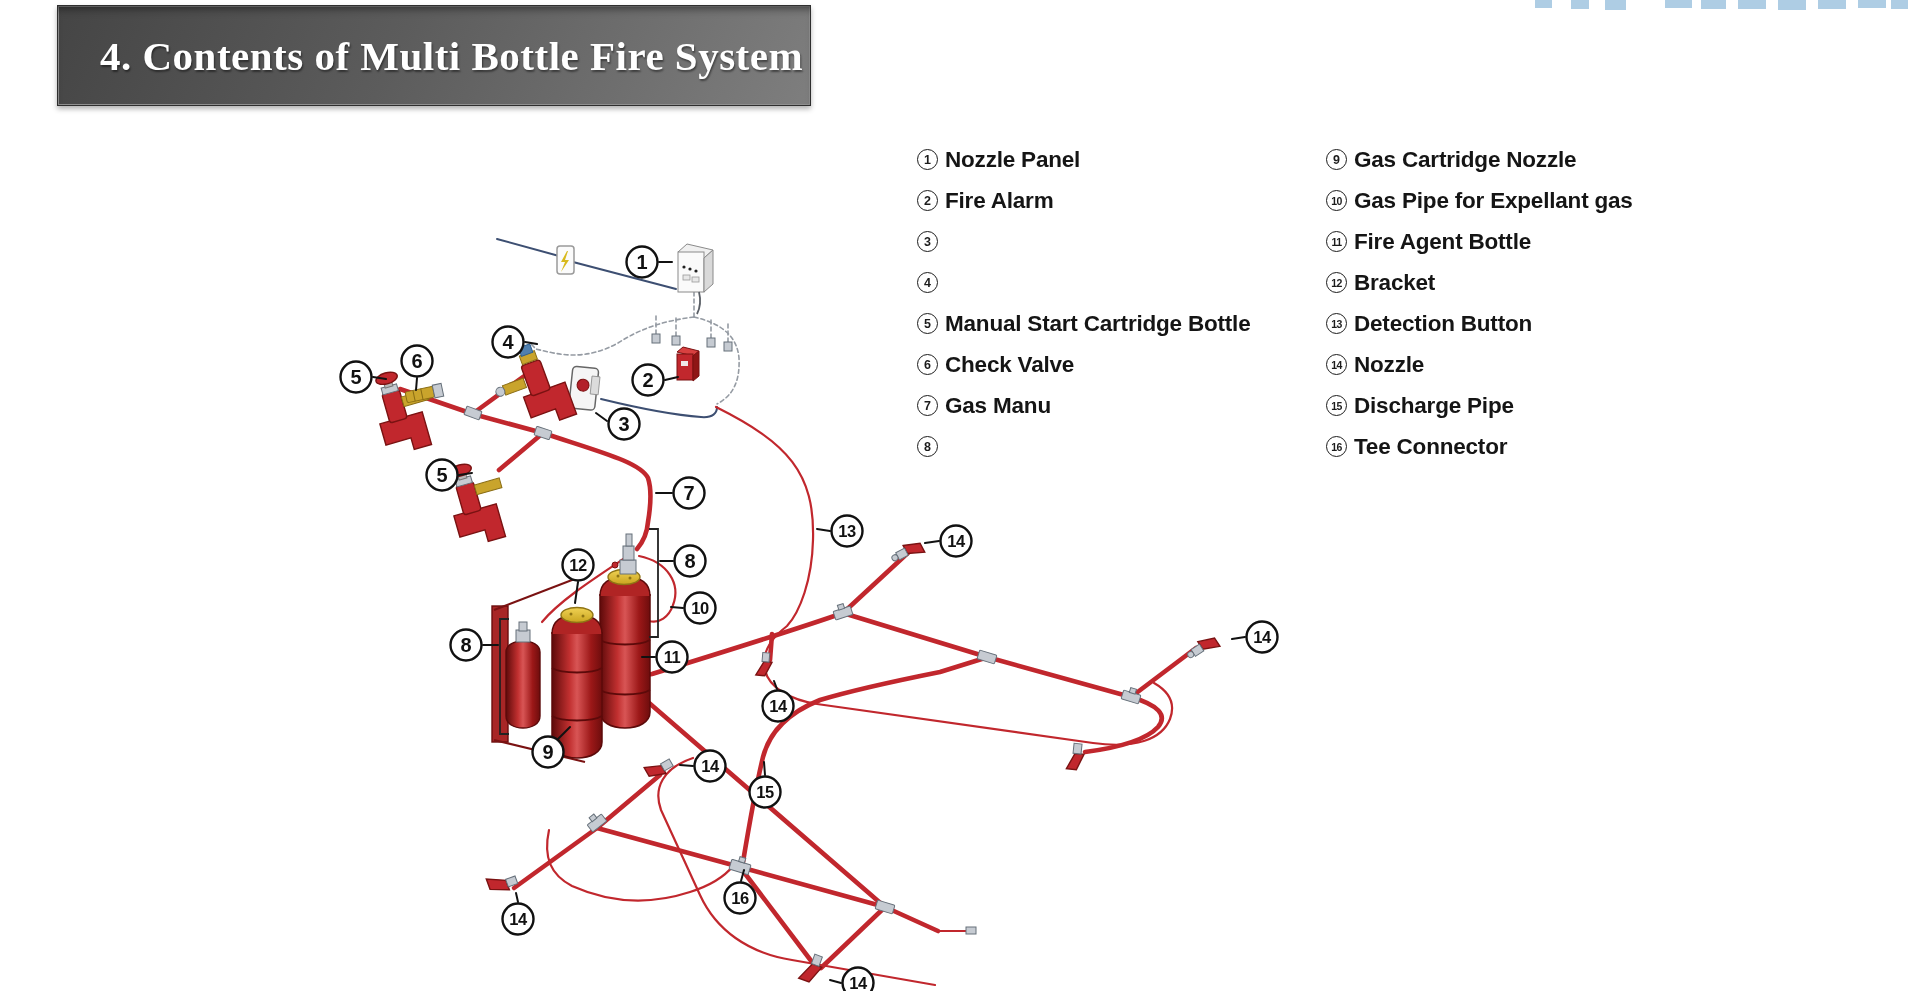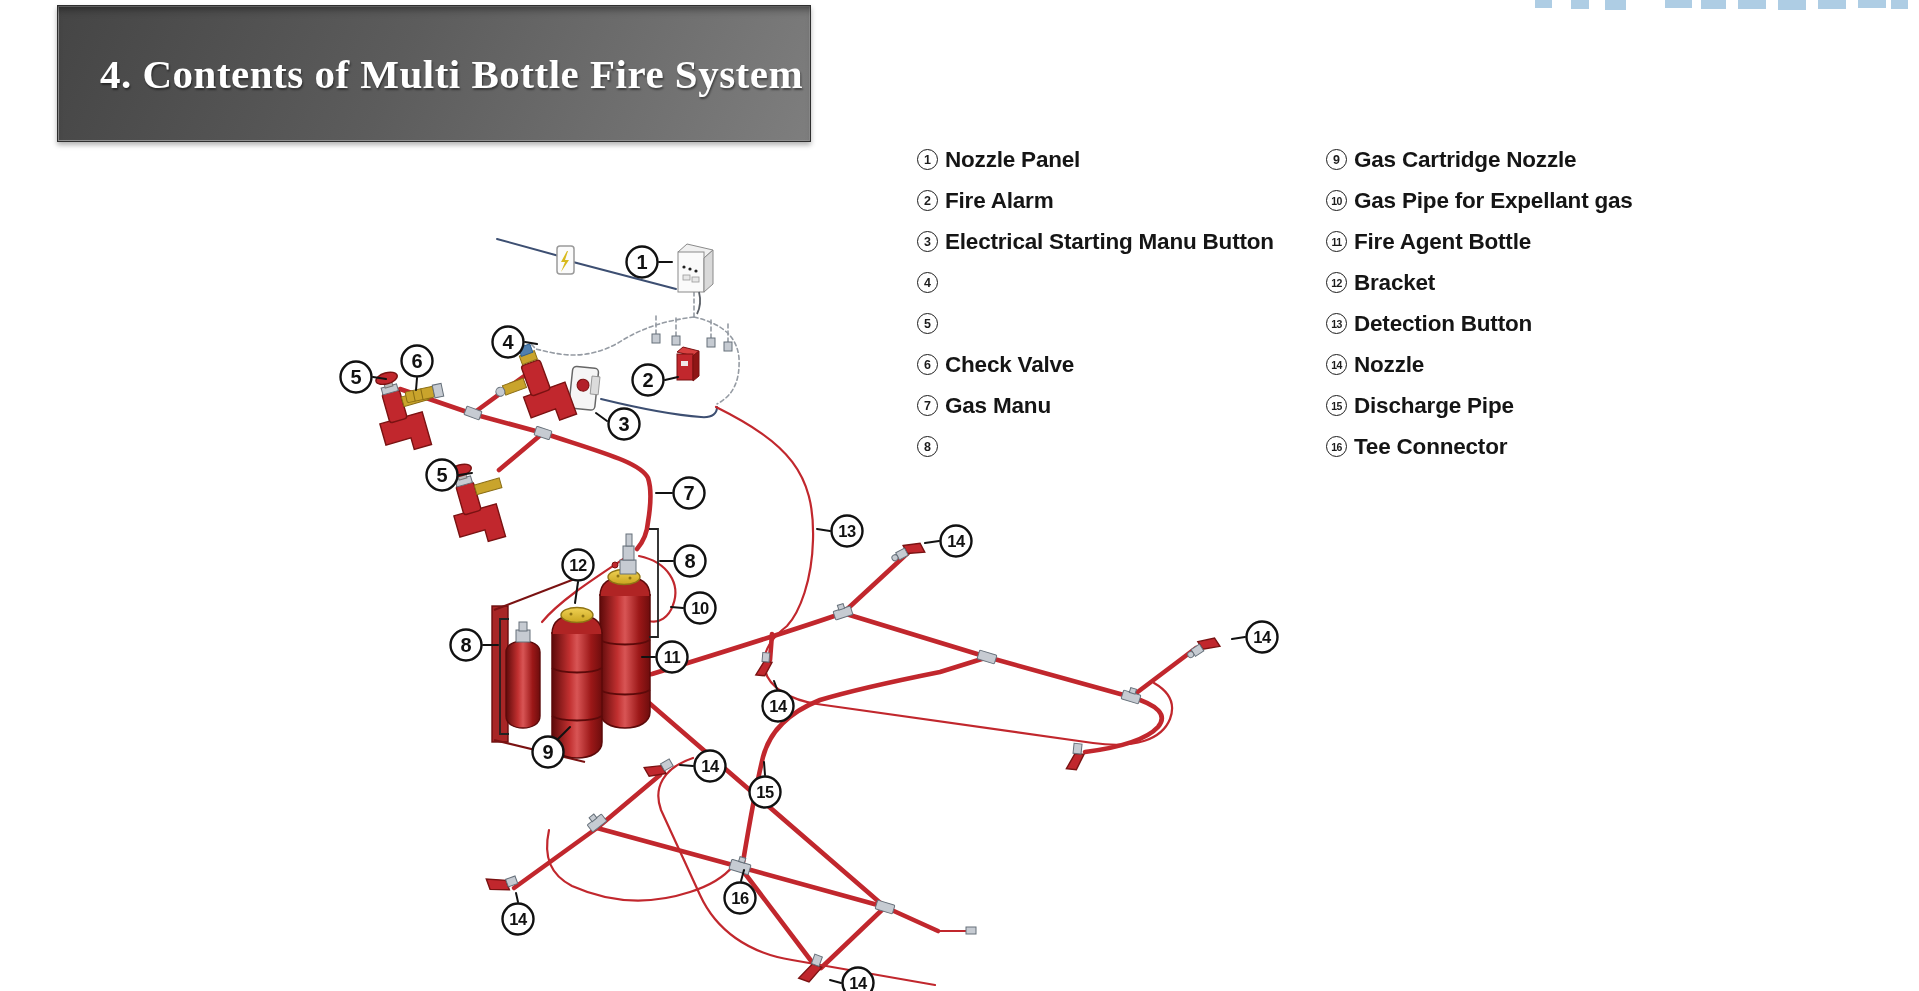--- a/index.html
+++ b/index.html
@@ -6,21 +6,21 @@
     --pipe:#c1272d; --pipe-dark:#7a1212; --cable:#3d4f72; --dash:#959ba3;
     --fit:#c6cbd2; --fit-edge:#66707a; --brass:#c9a42c; --brass-edge:#8a6d14;
     --logo:#aecde4;
   }
   html,body{margin:0;padding:0}
   body{
     width:1919px;height:991px;position:relative;overflow:hidden;background:#ffffff;
     font-family:"Liberation Sans",sans-serif;
   }
   .title-box{
-    position:absolute;left:57px;top:5px;width:754px;height:137px;box-sizing:border-box;
+    position:absolute;left:57px;top:5px;width:754px;height:101px;box-sizing:border-box;
     background:linear-gradient(115deg,#454545 0%,#5c5c5c 45%,#7e7e7e 100%);
     border:1px solid #2f2f2f;
     box-shadow:0 3px 5px rgba(0,0,0,.30), inset 0 8px 10px -6px rgba(0,0,0,.55), inset 0 0 0 1px #8f8f8f;
     display:flex;align-items:center;padding-left:42px;
   }
   .title-box h1{
     margin:0;font-family:"Liberation Serif",serif;font-weight:700;font-size:41px;
     color:#ffffff;letter-spacing:.5px;text-shadow:1px 2px 2px rgba(0,0,0,.45);white-space:nowrap;
   }
   .legend{position:absolute;top:139px;display:flex;flex-direction:column}
@@ -76,27 +76,27 @@
     <div class="legend-item">
       <span class="lnum">1</span>
       <span class="llabel">Nozzle Panel</span>
     </div>
     <div class="legend-item">
       <span class="lnum">2</span>
       <span class="llabel">Fire Alarm</span>
     </div>
     <div class="legend-item">
       <span class="lnum">3</span>
-      <span class="llabel">Electrical Starting Manu Button</span>
     </div>
     <div class="legend-item">
       <span class="lnum">4</span>
     </div>
     <div class="legend-item">
       <span class="lnum">5</span>
+      <span class="llabel">Manual Start Cartridge Bottle</span>
     </div>
     <div class="legend-item">
       <span class="lnum">6</span>
       <span class="llabel">Check Valve</span>
     </div>
     <div class="legend-item">
       <span class="lnum">7</span>
       <span class="llabel">Gas Manu</span>
     </div>
     <div class="legend-item">

